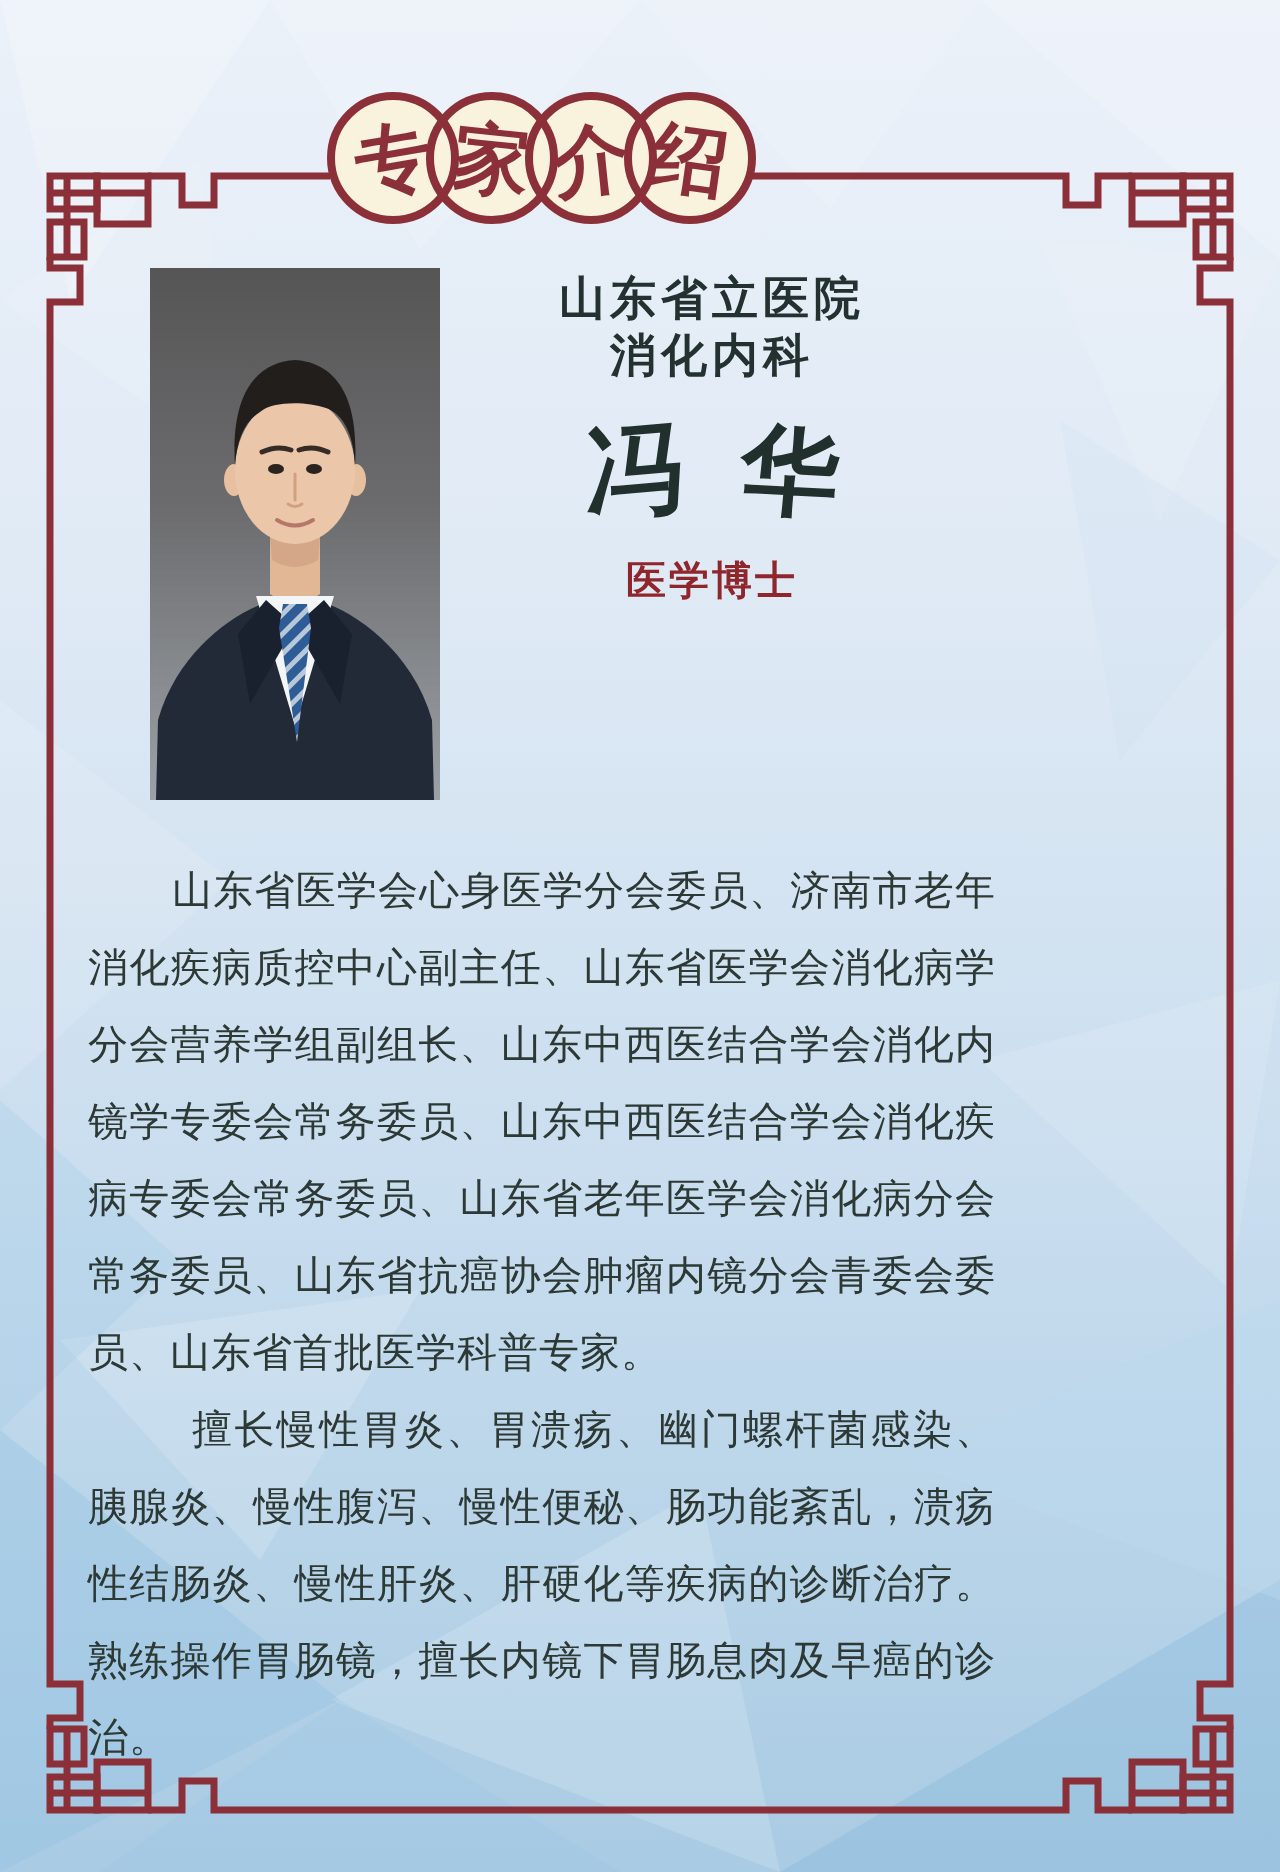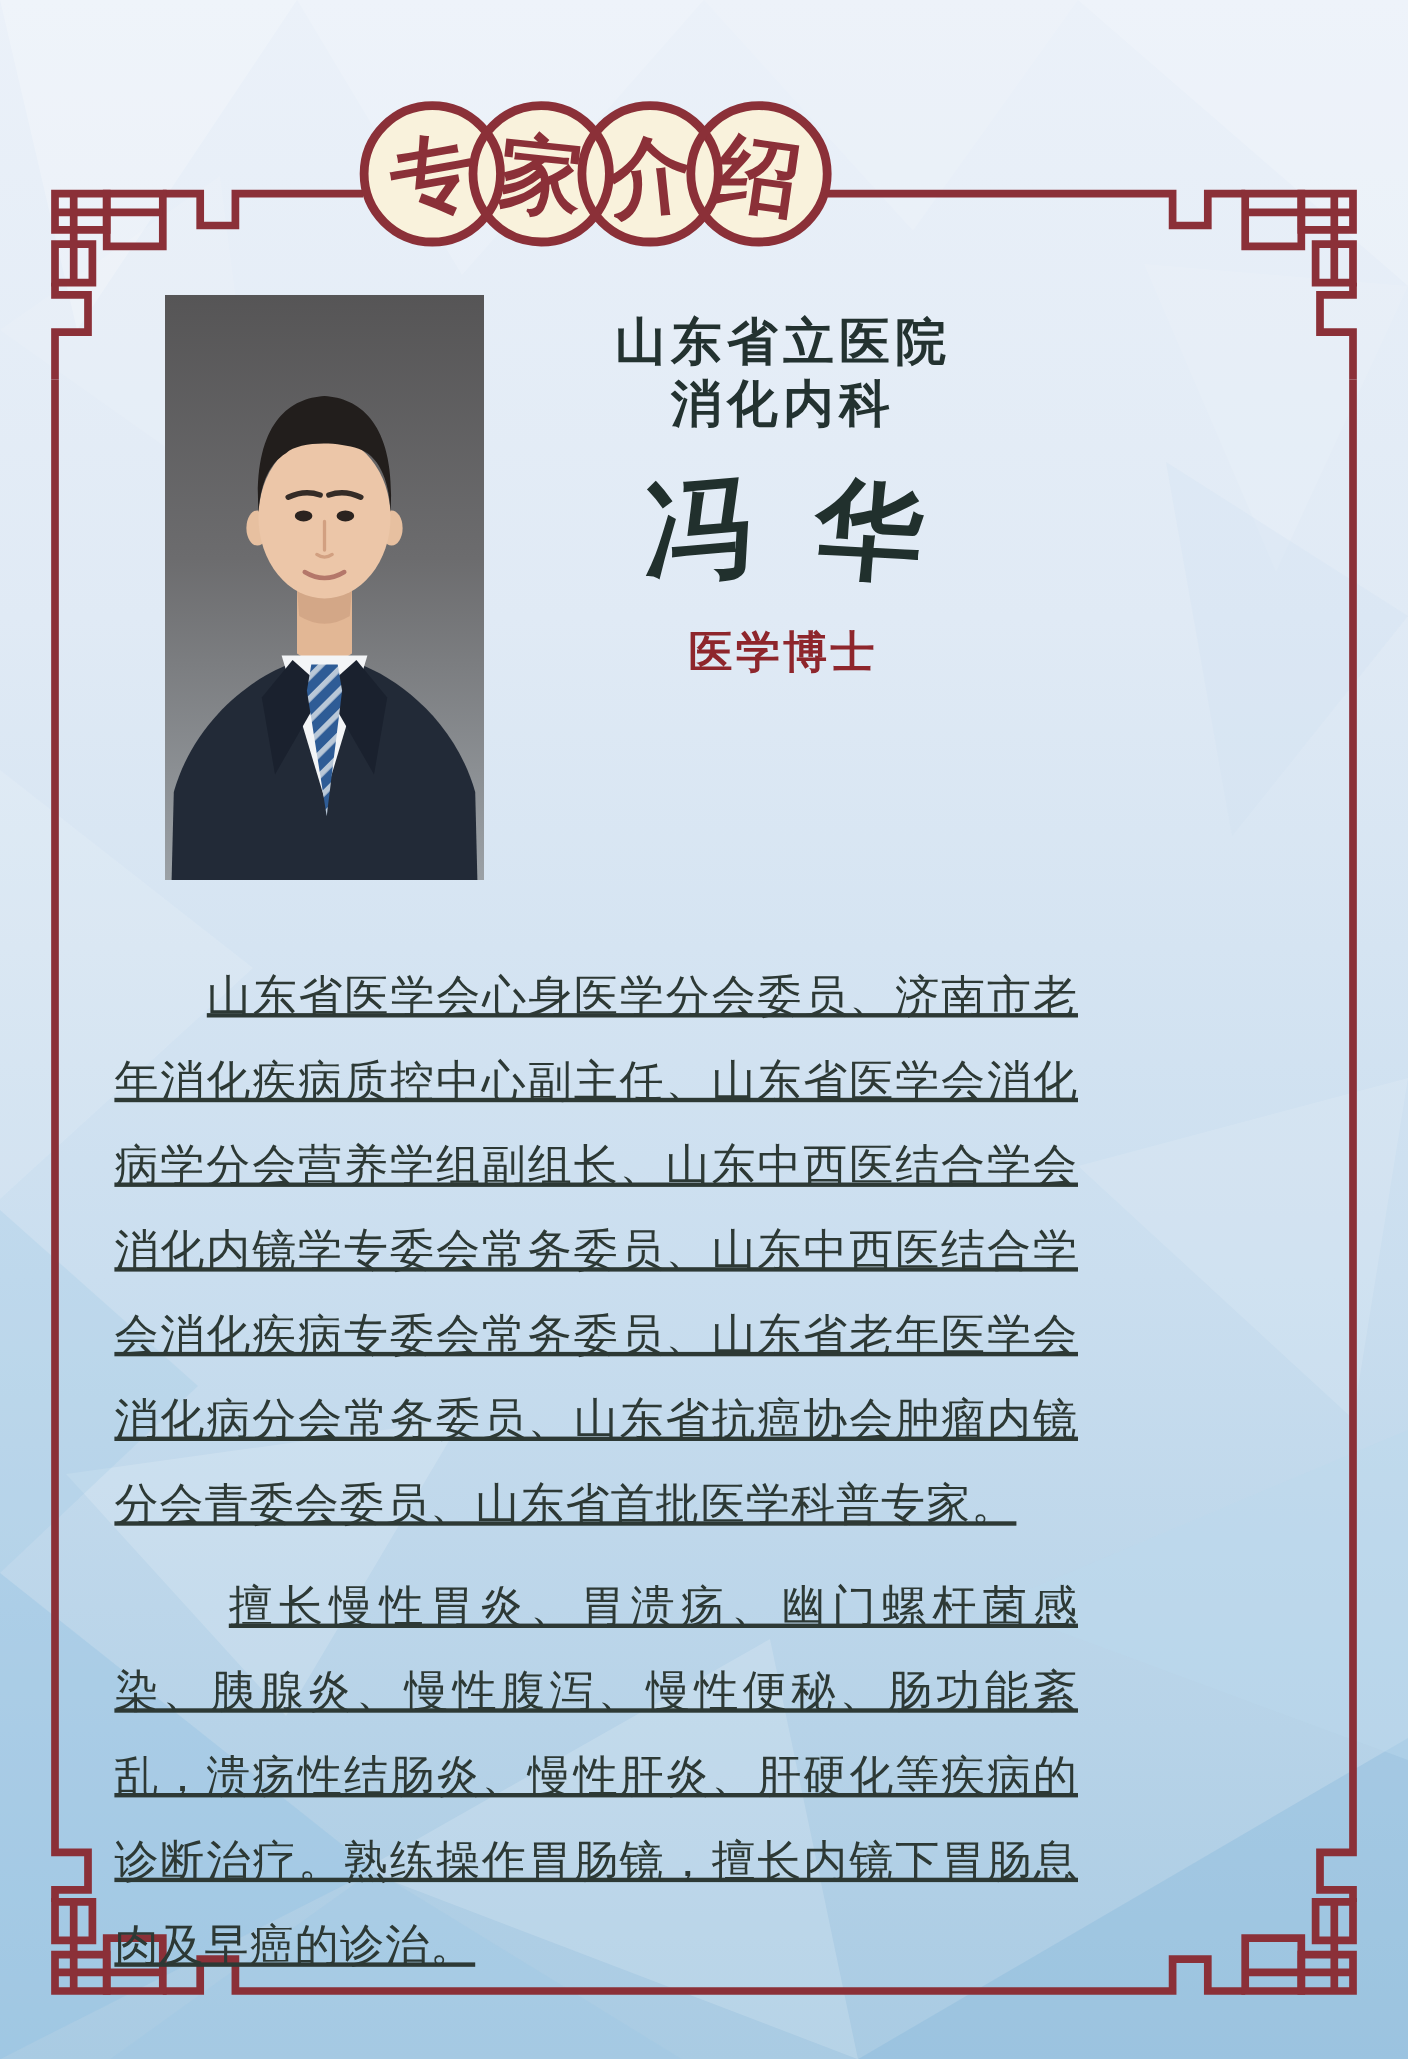--- a/index.html
+++ b/index.html
@@ -2,36 +2,36 @@
 <html><head>
 <meta charset="utf-8">
 <style>
   html,body{margin:0;padding:0;}
   body{width:1280px;height:1872px;overflow:hidden;font-family:"Liberation Sans","DejaVu Sans",sans-serif;}
   .poster{position:relative;width:1280px;height:1872px;
     background:linear-gradient(180deg,#ebf1f9 0%,#e0eaf5 30%,#cadeef 62%,#a9cbe3 100%);}
   .layer{position:absolute;left:0;top:0;width:1280px;height:1872px;}
 
   
-  .info-col{position:absolute;left:452px;top:284px;width:520px;text-align:center;}
+  .info-col{position:absolute;left:452px;top:272px;width:520px;text-align:center;}
   .hospital,.department{font-family:"Liberation Serif","DejaVu Serif",serif;font-weight:700;
     font-size:46px;letter-spacing:5px;color:#233230;line-height:54px;}
   .department{margin-top:3px;}
   .name-row{margin-top:36px;display:flex;justify-content:center;gap:58px;
     font-family:"DejaVu Serif","Liberation Serif",serif;font-weight:700;
     font-size:98px;color:#21302d;line-height:104px;}
   .name-row .ch{display:inline-block;transform:rotate(-5deg) skewX(-4deg);}
   .name-row .ch:last-child{transform:rotate(3deg) skewX(-2deg);}
   .title-lines{margin-top:30px;font-family:"Liberation Serif","DejaVu Serif",serif;
     font-weight:700;font-size:40px;color:#8e262c;line-height:56px;letter-spacing:3px;}
 
   
   .bio{position:absolute;left:88px;top:852px;width:908px;color:#2d3935;
     font-size:40px;line-height:77px;letter-spacing:1px;text-align:justify;}
-  .bio p{margin:16px;text-decoration:underline;}
+  .bio p{margin:0;}
   .bio .p1{text-indent:2.1em;}
   .bio .p2{text-indent:2.6em;}
 
   
   .photo-frame{position:absolute;left:150px;top:268px;width:290px;height:532px;overflow:hidden;}
 </style>
 </head>
 <body>
 
 <div class="poster">

